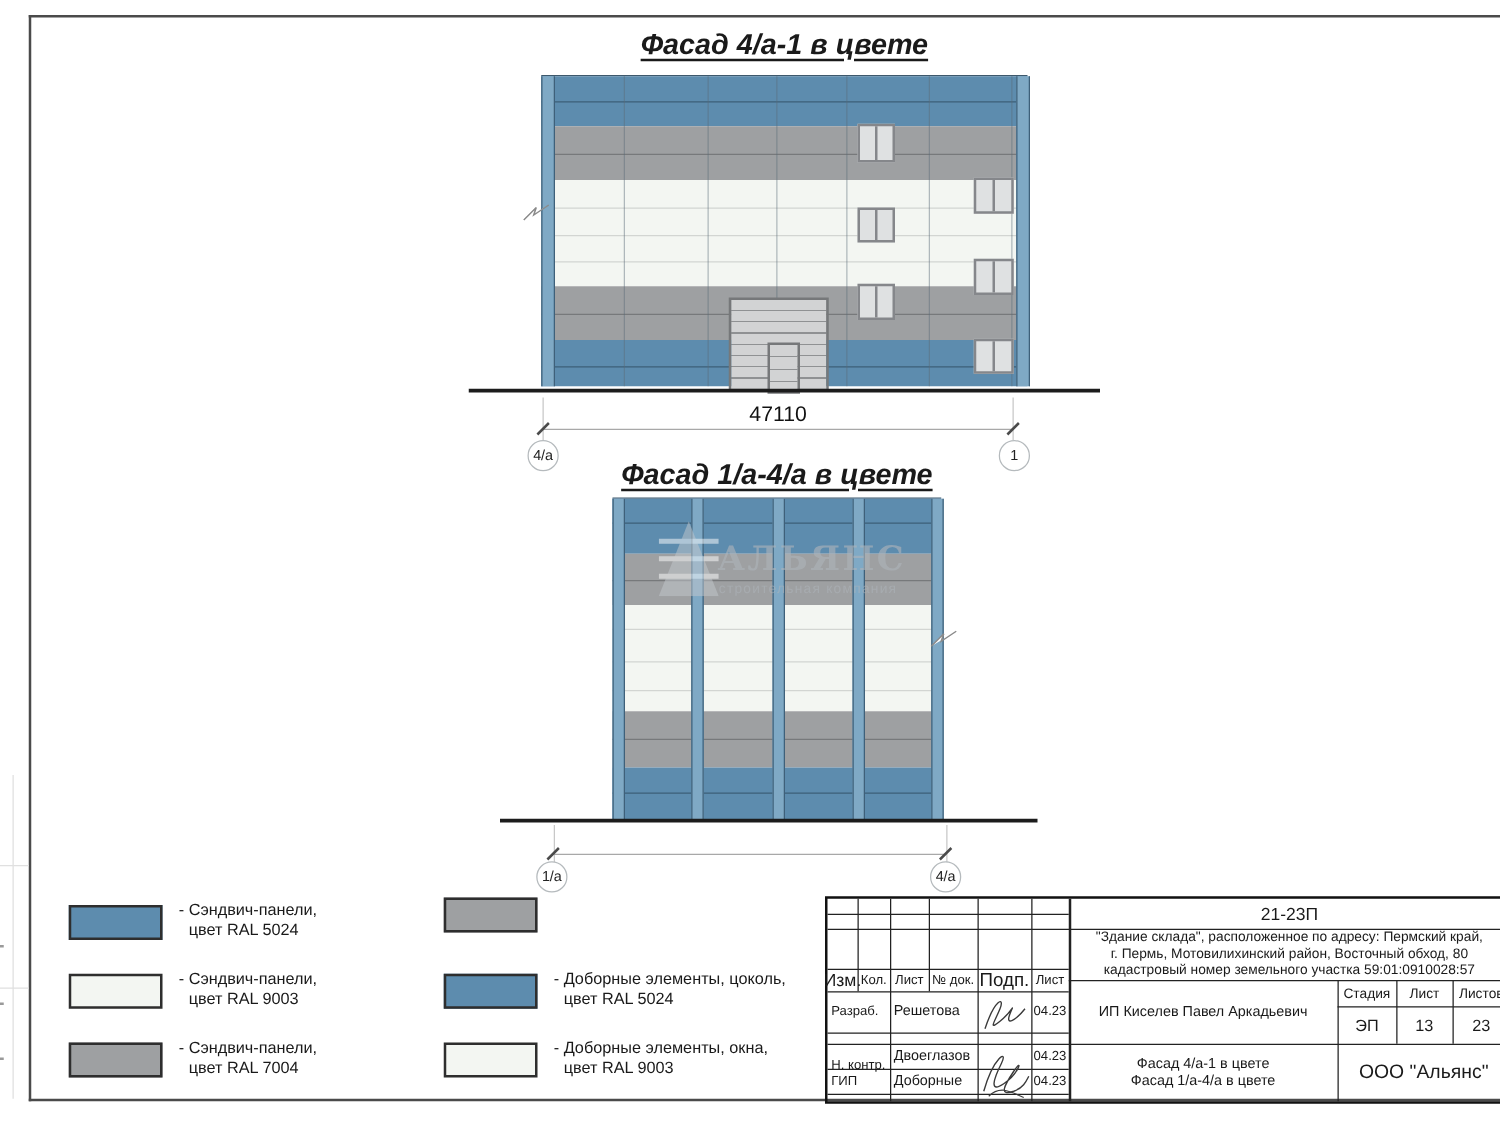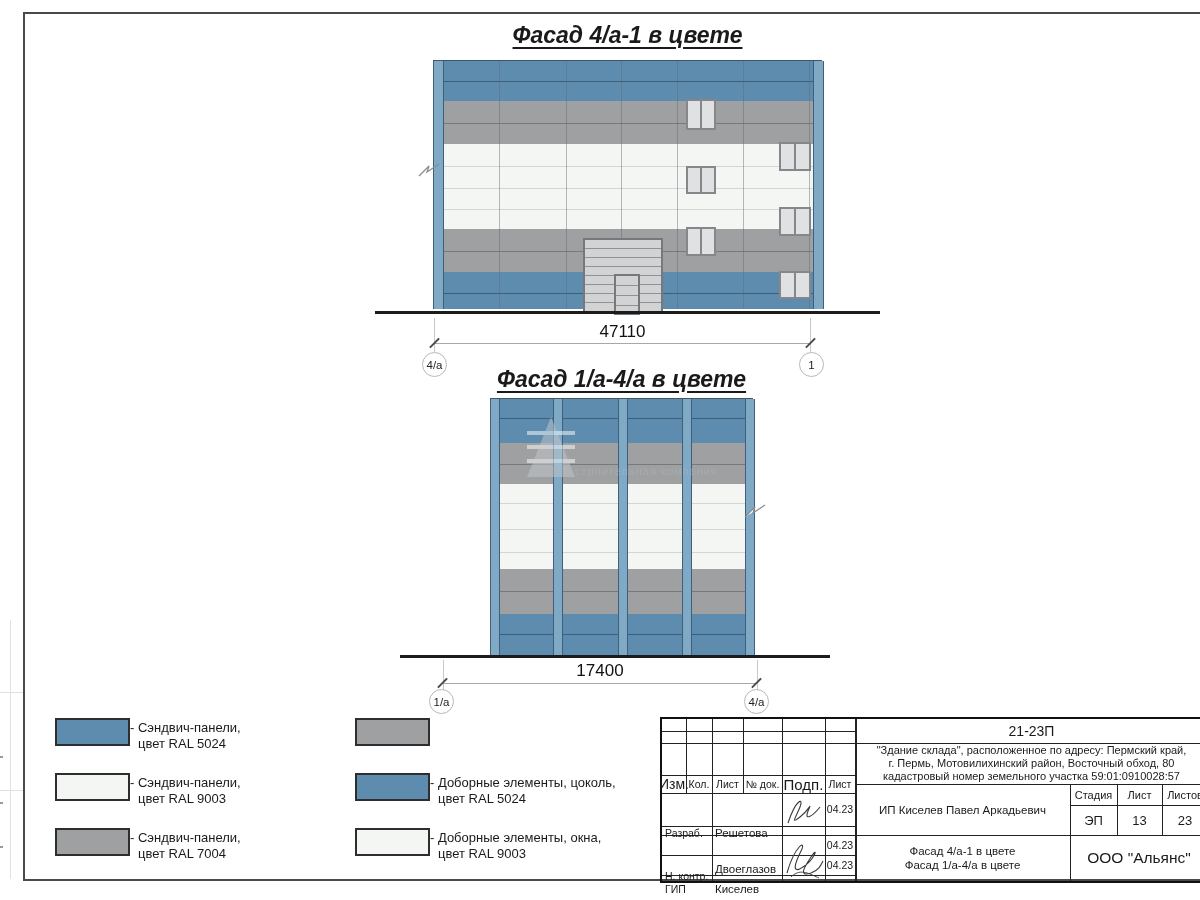--- a/index.html
+++ b/index.html
@@ -2,21 +2,21 @@
 <html style="--ral5024: #5D8CAE; --ral5024_seam: #3D5F78; --ral7004: #9EA0A2; --ral7004_seam: #77797B; --ral9003: #F3F6F2; --ral9003_seam: #D2D5D2; --pilaster: #7FA9C5; --pilaster_edge: #3E607A; --window_frame: #85878B; --window_glass: #DFE1E2; --gate_body: #D2D3D4; --gate_line: #8F9193; --gate_frame: #76787A; --ground: #1C1C1C; --frame: #4A4A4A; --dim_line: #A8A8A8; --axis_circle: #B5BABD; --watermark: #AEB4BA;"><head>
 <meta charset="utf-8">
 <style>
   html,body{margin:0;padding:0;background:#fff;}
   .sheet{position:relative;width:1200px;height:900px;background:#fff;overflow:hidden;
          font-family:"Liberation Sans",sans-serif;color:#1a1a1a;}
   .abs{position:absolute;}
   .hline{position:absolute;height:1px;background:#111;}
   .vline{position:absolute;width:1px;background:#111;}
   .cell{position:absolute;display:flex;align-items:center;justify-content:center;text-align:center;}
-  .cell-l{position:absolute;display:flex;align-items:center;justify-content:flex-start;text-align:center;margin-top:24px;}
+  .cell-l{position:absolute;display:flex;align-items:center;justify-content:flex-start;text-align:center;}
   .facade-title{position:absolute;text-align:center;font-style:italic;font-weight:bold;
                 font-size:23px;text-decoration:underline;text-underline-offset:4px;}
   .building{position:absolute;border-top:1px solid #3d586c;}
   .band{position:absolute;left:0;right:0;}
   .seam-h{position:absolute;left:0;right:0;height:1px;}
   .vseam{position:absolute;top:0;bottom:0;width:1px;background:#5a6b78;opacity:.45;}
   .pilaster{position:absolute;top:0;bottom:0;background:var(--pilaster);
             border-left:1px solid var(--pilaster_edge);border-right:1px solid var(--pilaster_edge);}
   .win{position:absolute;border:2px solid var(--window_frame);background:var(--window_glass);}
   .win::after{content:"";position:absolute;left:50%;top:0;bottom:0;width:2px;background:var(--window_frame);transform:translateX(-50%);}
@@ -25,21 +25,21 @@
   .gate-door{position:absolute;border:2px solid var(--gate_frame);
         background:repeating-linear-gradient(to bottom,var(--gate_body) 0 9px,var(--gate_line) 9px 10px);}
   .ground{position:absolute;height:3px;background:var(--ground);}
   .dim-line{position:absolute;height:1px;background:var(--dim_line);}
   .ext-line{position:absolute;width:1px;background:#c8c8c8;}
   .tick{position:absolute;width:13px;height:2px;background:#4a4a4a;transform:rotate(-45deg);}
   .dim-label{position:absolute;text-align:center;font-size:17px;color:#111;}
   .axis-circle{position:absolute;width:23px;height:23px;border:1px solid var(--axis_circle);
                border-radius:50%;background:#fff;display:flex;align-items:center;justify-content:center;
                font-size:11.5px;color:#222;}
-  .legend-item{position:absolute;display:flex;align-items:flex-start;}
+  .legend-item{position:absolute;display:flex;gap:13px;align-items:flex-end;}
   .swatch{width:75px;height:28px;border:2px solid #2e2e2e;box-sizing:border-box;flex:0 0 auto;}
   .legend-text{font-size:13px;line-height:16px;padding-top:2px;}
   .legend-text .l2{padding-left:8px;}
   .wm-title{position:absolute;font-family:"DejaVu Serif",serif;font-weight:bold;font-size:27px;
             letter-spacing:2px;color:var(--watermark);opacity:.62;}
   .wm-sub{position:absolute;font-size:11px;letter-spacing:1px;color:var(--watermark);opacity:.55;text-align:right;}
   .tb{position:absolute;left:660px;top:717px;width:546px;height:162px;border:2px solid #111;box-sizing:content-box;}
   .tb .hline,.tb .vline{background:#222;}
   .frame{position:absolute;background:var(--frame);}
   .sig{position:absolute;}
@@ -148,34 +148,34 @@
     <div class="pilaster" style="left:192px;width:8px;"></div>
     <div class="pilaster" style="left:255px;width:8px;"></div>
   </div>
 
   <svg class="abs" style="left:527px;top:417px;opacity:.5;" width="48" height="60">
     <polygon points="24,0 48,60 0,60" fill="#C3C8CD"></polygon>
     <rect x="0" y="14" width="48" height="4" fill="#ffffff"></rect>
     <rect x="0" y="28" width="48" height="4" fill="#ffffff"></rect>
     <rect x="0" y="42" width="48" height="4" fill="#ffffff"></rect>
   </svg>
+  <div class="wm-title" style="left:574px;top:432px;">АЛЬЯНС</div>
   <div class="wm-sub" style="left:575px;top:465px;">строительная компания</div>
 
   <svg class="abs" style="left:743px;top:503px;" width="24" height="18">
     <path d="M2 14 L12 4 L10 10 L22 2" fill="#ffffff" stroke="#8a8a8a" stroke-width="1.2"></path>
   </svg>
 
   <div class="ground" style="left:400px;top:655px;width:430px;"></div>
 
   <div class="ext-line" style="left:443px;top:660px;height:32px;"></div>
   <div class="ext-line" style="left:757px;top:660px;height:32px;"></div>
   <div class="dim-line" style="left:443px;top:683px;width:314px;"></div>
   <div class="tick" style="left:436px;top:682px;"></div>
   <div class="tick" style="left:750px;top:682px;"></div>
-  <div class="dim-label" style="left:443px;top:661px;width:314px;">17400</div>
   <div class="axis-circle" style="left:429px;top:689px;">1/а</div>
   <div class="axis-circle" style="left:744px;top:689px;">4/а</div>
 
   <div class="legend-item" style="left:55px;top:718px;">
     <div class="swatch" style="background:var(--ral5024);"></div>
     <div class="legend-text">
       <div>- Сэндвич-панели,</div>
       <div class="l2">цвет RAL 5024</div>
     </div>
   </div>
@@ -249,21 +249,21 @@
     <div class="cell" style="left:120px;top:56px;width:43px;height:18px;font-size:15px;">Подп.</div>
     <div class="cell" style="left:163px;top:56px;width:30px;height:18px;font-size:10.5px;">Лист</div>
 
     <div class="cell-l" style="left:3px;top:83px;width:47px;height:14px;font-size:10.5px;">Разраб.</div>
     <div class="cell-l" style="left:53px;top:82px;width:66px;height:15px;font-size:11.5px;">Решетова</div>
     <div class="cell" style="left:163px;top:83px;width:30px;height:14px;font-size:10.5px;">04.23</div>
     <div class="cell-l" style="left:3px;top:126px;width:47px;height:14px;font-size:10.5px;">Н. контр.</div>
     <div class="cell-l" style="left:53px;top:118px;width:66px;height:15px;font-size:11.5px;">Двоеглазов</div>
     <div class="cell" style="left:163px;top:119px;width:30px;height:14px;font-size:10.5px;">04.23</div>
     <div class="cell-l" style="left:3px;top:139px;width:47px;height:14px;font-size:10.5px;">ГИП</div>
-    <div class="cell-l" style="left:53px;top:138px;width:66px;height:15px;font-size:11.5px;">Киселев</div>
+    <div class="cell-l" style="left:53px;top:138px;width:66px;height:15px;font-size:11.5px;">Доборные</div>
     <div class="cell" style="left:163px;top:139px;width:30px;height:14px;font-size:10.5px;">04.23</div>
 
     <svg class="sig" style="left:122px;top:76px;" width="38" height="34">
       <path d="M4 28 C 12 4, 20 2, 16 12 C 12 22, 6 30, 16 22 C 26 14, 28 6, 24 16 C 20 26, 28 22, 36 12" fill="none" stroke="#3a3a3a" stroke-width="1.1"></path>
     </svg>
     <svg class="sig" style="left:119px;top:118px;" width="44" height="43">
       <path d="M6 36 C 14 8, 26 2, 20 14 C 14 26, 10 38, 22 30 C 34 22, 38 8, 30 20 C 22 32, 18 40, 30 36 C 38 33, 40 28, 42 24" fill="none" stroke="#3a3a3a" stroke-width="1.1"></path>
       <path d="M10 40 C 20 30, 30 38, 38 41" fill="none" stroke="#3a3a3a" stroke-width="0.9"></path>
     </svg>
 

